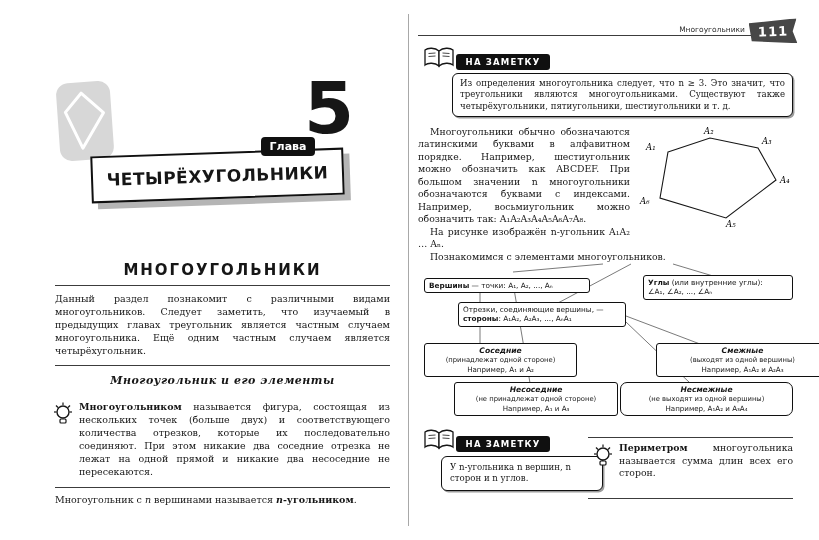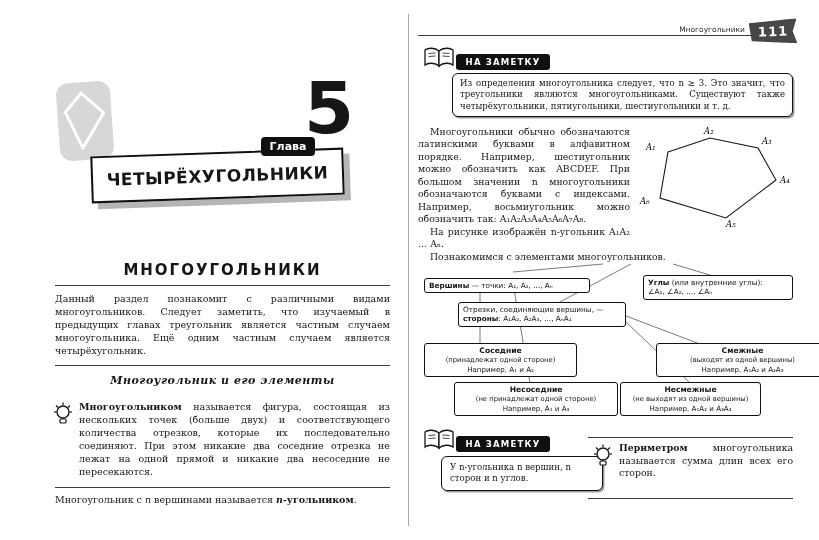--- a/index.html
+++ b/index.html
@@ -73,27 +73,27 @@
   .diagram .connectors { position:absolute; left:0; top:0; z-index:0; }
   .d-badge { position:absolute; left:141px; top:3px; width:144px; height:16px; background:#cfcfcf;
     border:1px solid #101010; border-radius:9px; font-size:8px; font-weight:bold;
     display:flex; align-items:center; justify-content:center; z-index:1; }
   .d-box { position:absolute; background:#fff; border:1px solid #101010; border-radius:3px;
     font-size:7.3px; line-height:1.3; padding:2px 4px; z-index:1; }
   .d-vertices { left:6px; top:32px; width:166px; }
   .d-angles { left:225px; top:29px; width:150px; }
   .d-sides { left:40px; top:56px; width:168px; }
   .d-child { text-align:center; }
-  .d-child .d-title { font-weight:bold; font-size:7.6px; display:block; }
+  .d-child .d-title { font-weight:bold; font-size:7.6px; display:block;font-style:italic; }
   .d-child .d-desc { font-size:6.8px; display:block; }
   .d-child .d-example { font-size:7.1px; display:block; }
   .d-adj-v { left:6px; top:97px; width:153px; }
   .d-adj-s { left:202px; top:97px; width:173px;margin-left:36px; }
   .d-nonadj-v { left:36px; top:136px; width:164px; }
-  .d-nonadj-s { left:202px; top:136px; width:141px; }
+  .d-nonadj-s { left:202px; top:136px; width:173px;border-radius:7px; }
 
   
   .rule-r1 { left:588px; top:437px; width:205px; border-top:1px solid #3c3c3c; }
   .rule-r2 { left:588px; top:498px; width:205px; border-top:1px solid #3c3c3c; }
   .bulb-right { left:592px; top:444px; }
   .perimeter { left:619px; top:442px; width:174px; font-size:9.3px; line-height:1.36; text-align:justify; }
 
   b { font-weight:bold; }
 </style>
 </head>

